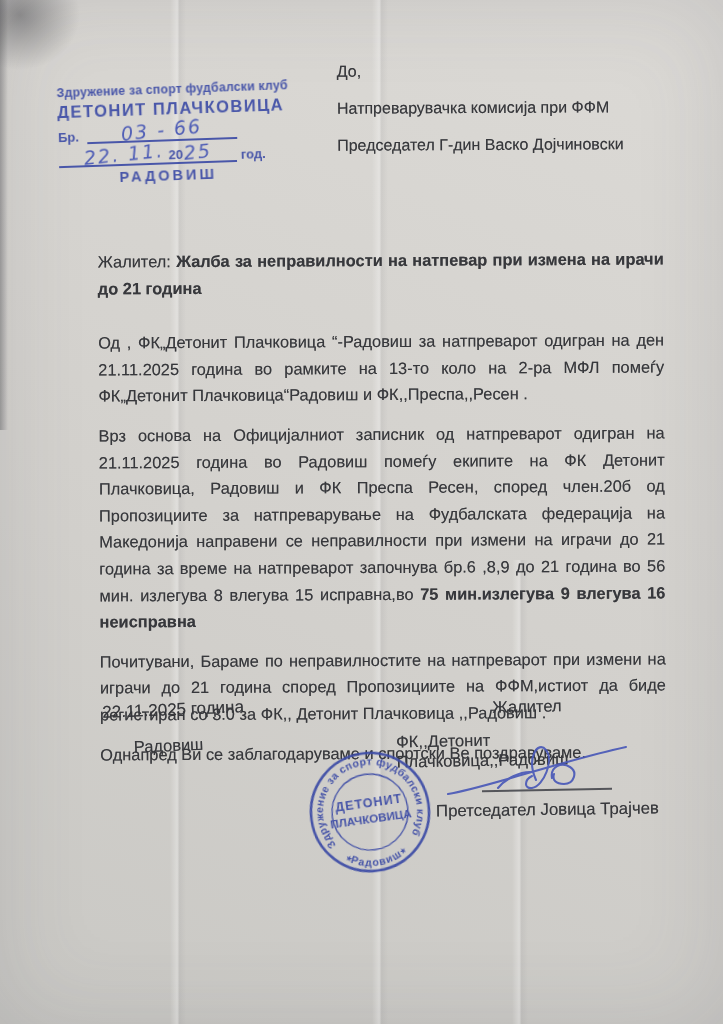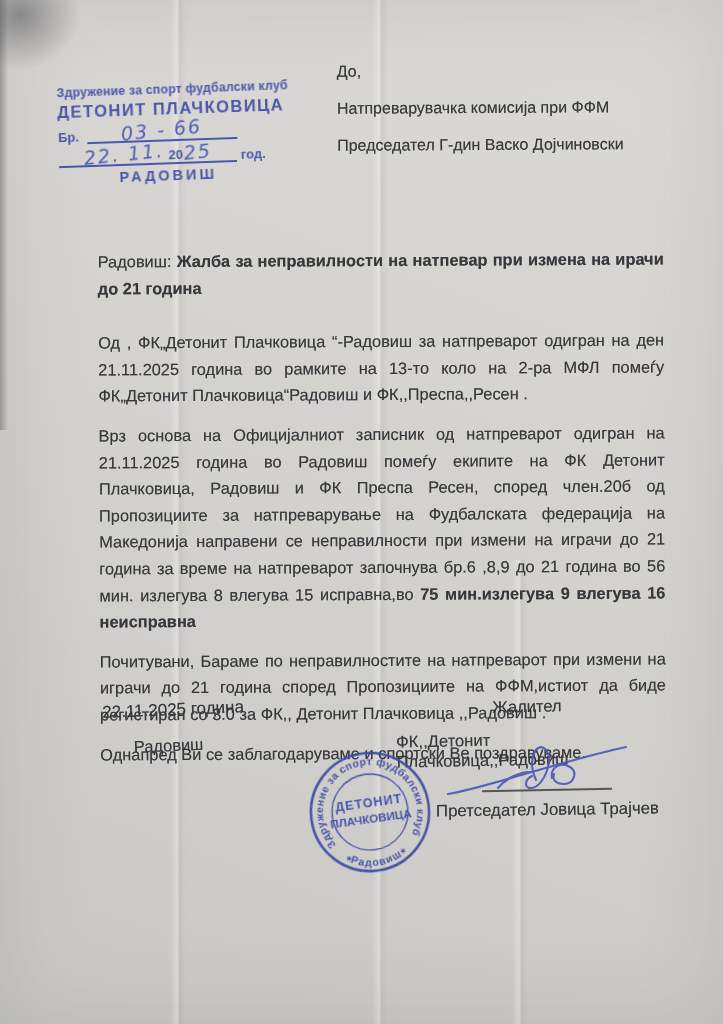--- a/index.html
+++ b/index.html
@@ -83,21 +83,21 @@
     <div class="ts-city">РАДОВИШ</div>
   </div>
 
   <div class="header ink">
     <p>До,</p>
     <p>Натпреварувачка комисија при ФФМ</p>
     <p>Председател Г-дин Васко Дојчиновски</p>
   </div>
 
   <div class="content ink">
-    <p class="subject"><span>Радовиш:</span> <b>Жалба за неправилности на натпевар при измена на ирачи до 21 година</b></p>
+    <p class="subject"><span>Жалител:</span> <b>Жалба за неправилности на натпевар при измена на ирачи до 21 година</b></p>
     <p>Од , ФК„Детонит Плачковица “-Радовиш за натпреварот одигран на ден 21.11.2025 година во рамките на 13-то коло на 2-ра МФЛ помеѓу ФК„Детонит Плачковица“Радовиш и ФК,,Преспа,,Ресен .</p>
     <p><span>Врз основа на Официјалниот записник од натпреварот одигран на 21.11.2025 година во Радовиш помеѓу екипите на ФК Детонит Плачковица, Радовиш и ФК Преспа Ресен, според член.20б од Пропозициите за натпреварување на Фудбалската федерација на Македонија направени се неправилности при измени на играчи до 21 година за време на натпреварот започнува  бр.6 ,8,9 до 21 година во 56 мин. излегува 8 влегува 15 исправна,во </span><b>75 мин.излегува 9 влегува 16 неисправна</b></p>
     <p>Почитувани, Бараме по неправилностите на натпреварот при измени на играчи до 21 година според Пропозициите на ФФМ,истиот да биде регистиран со 3:0 за ФК,, Детонит Плачковица ,,Радовиш .</p>
     <p>Однапред Ви се заблагодаруваме и спортски Ве поздравуваме.</p>
   </div>
 
   <div class="footer-left ink">
     <p class="date">22.11.2025 година</p>
     <p class="place">Радовиш</p>
   </div>

